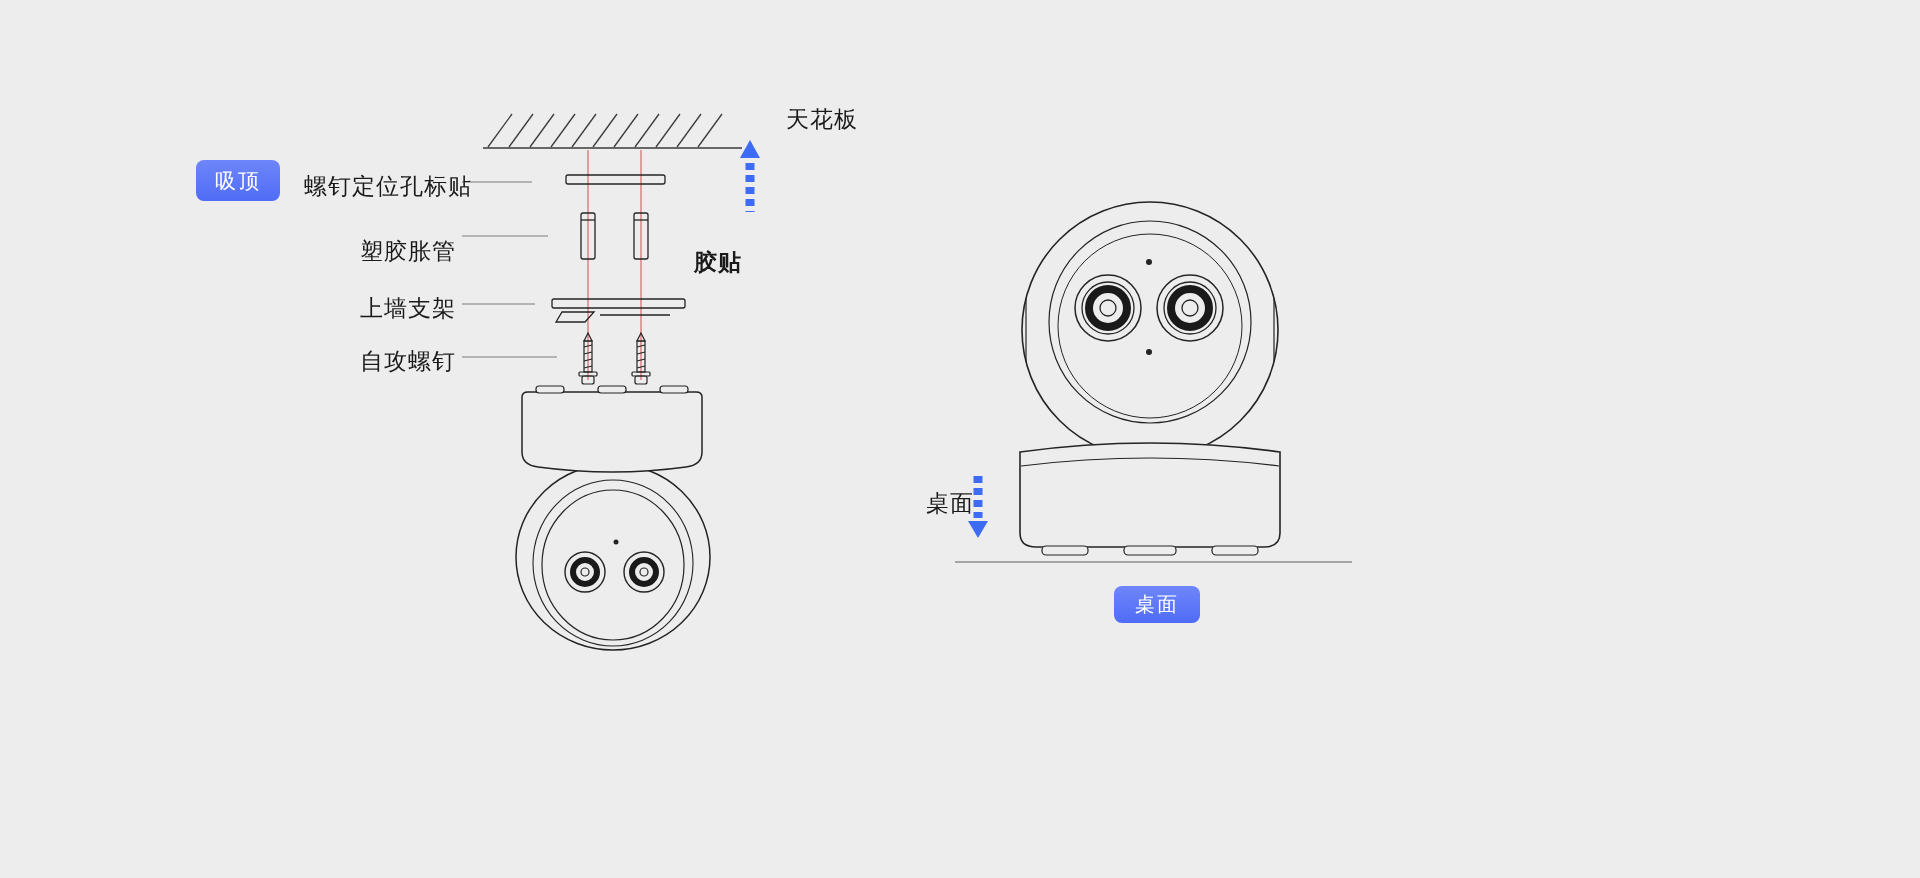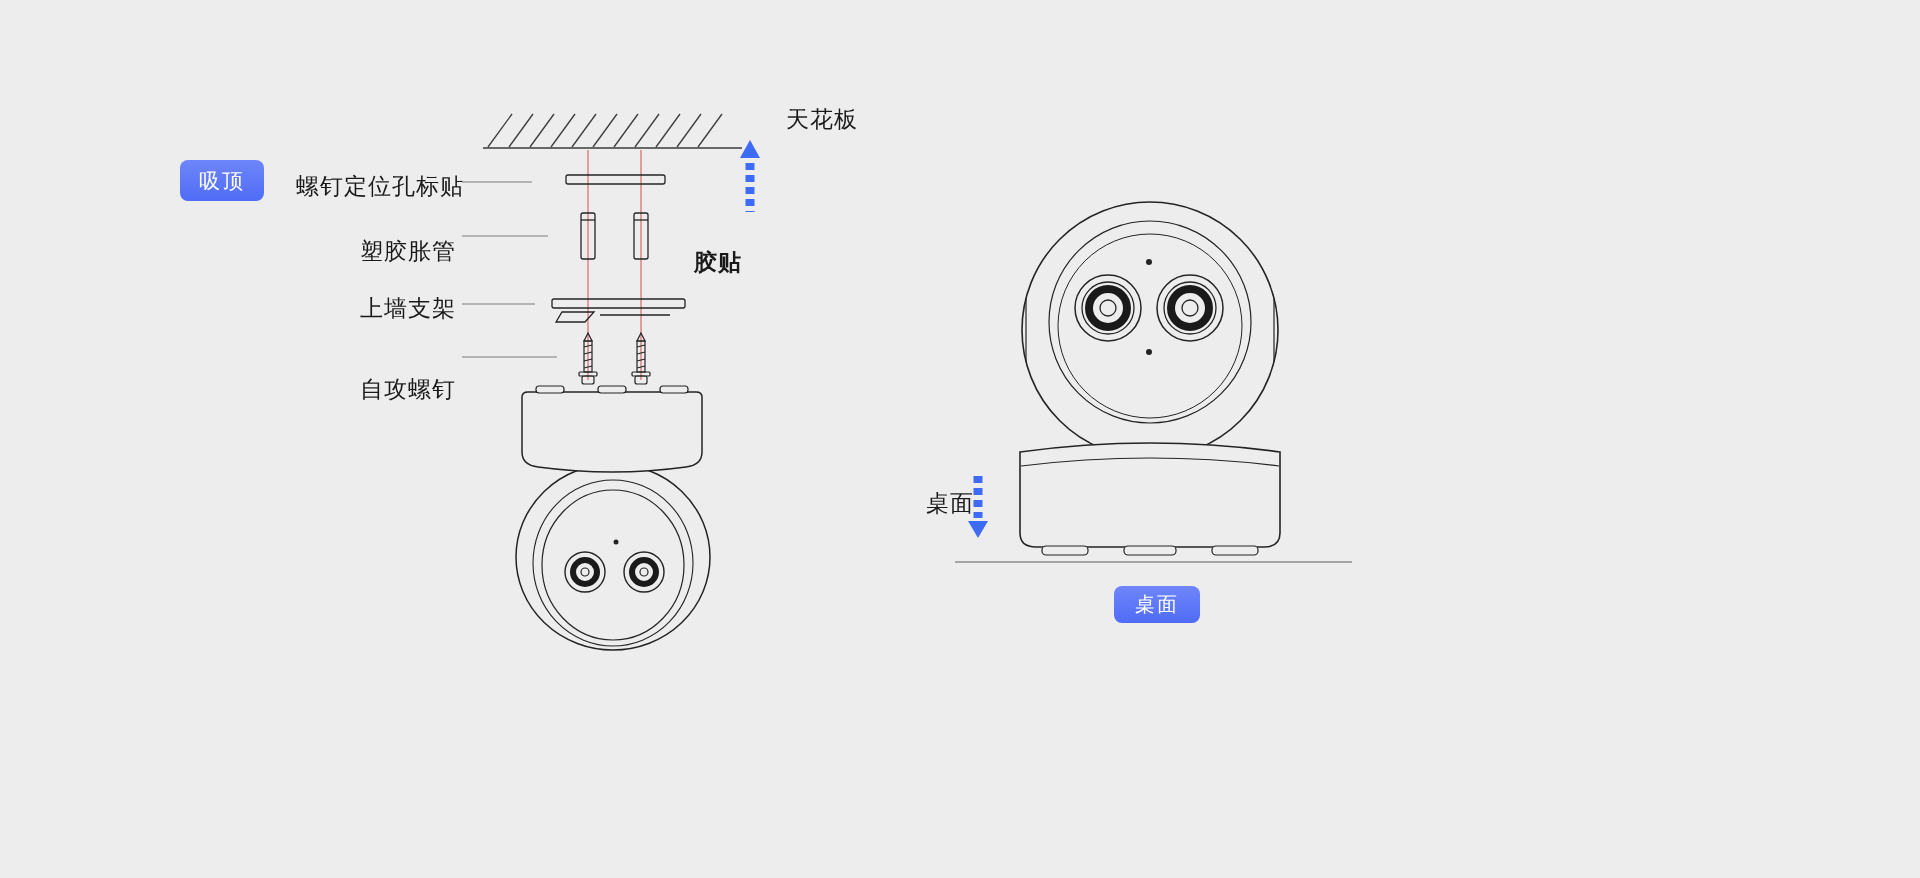--- a/index.html
+++ b/index.html
@@ -21,29 +21,29 @@
   }
   .label.ra { text-align:right; }
   .badge {
     position:absolute;
     display:flex; align-items:center; justify-content:center;
     color:#ffffff;
     background:linear-gradient(180deg,#6e86fa,#4f6cf6);
     border-radius:8px;
     letter-spacing:2px;
   }
-  .badge.ceiling { left:180px; top:160px; width:84px; height:41px; font-size:21px; }
+  .badge.ceiling { left:196px; top:160px; width:84px; height:41px; font-size:21px; }
   .badge.desktop { left:1114px; top:586px; width:86px; height:37px; font-size:20px; }
 
   .lbl-ceiling   { left:786px; top:106px; }
-  .lbl-sticker   { left:296px; top:173px; width:156px; }
+  .lbl-sticker   { left:304px; top:173px; width:156px; }
   .lbl-tube      { left:356px; top:238px; width:100px; }
   .lbl-adhesive  { left:694px; top:249px;font-weight:bold; }
   .lbl-bracket   { left:356px; top:295px; width:100px; }
-  .lbl-screw     { left:356px; top:348px; width:100px;margin-top:28px; }
+  .lbl-screw     { left:356px; top:348px; width:100px; }
   .lbl-desk      { left:926px; top:490px; }
 </style>
 </head>
 <body>
 
 <div class="canvas">
 
   <svg class="art" width="1920" height="878" viewBox="0 0 1920 878">
 
     <g stroke="#3a3a3a" stroke-width="1.3" fill="none">

